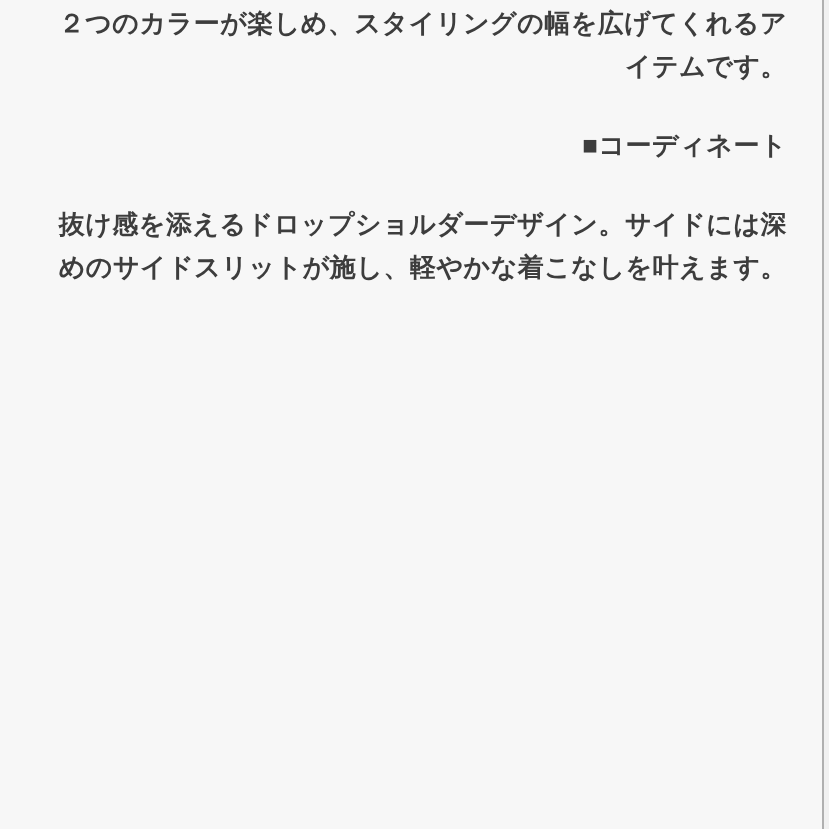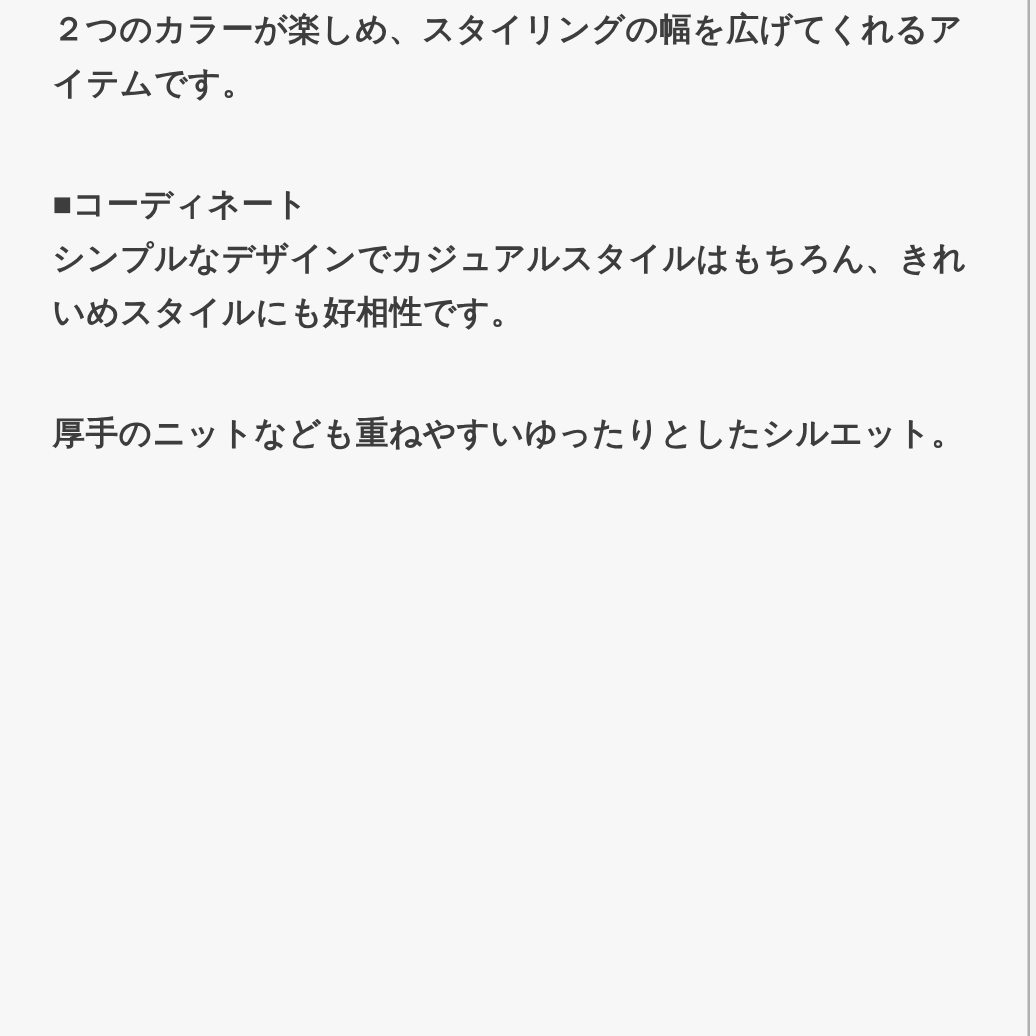--- a/index.html
+++ b/index.html
@@ -19,31 +19,31 @@
     top: 0;
     left: 0;
     width: 823px;
     box-sizing: border-box;
     padding: 2px 36px 0 42px;
     color: #3d3d3d;
     font-size: 26px;
     font-weight: 700;
     line-height: 43px;
     letter-spacing: 0.5px;
-    text-align: left;
+    text-align: right;
   }
   .content p, .content h2 {
     margin: 0;
     padding: 0;
     font-size: 26px;
     font-weight: 700;
     line-height: 43px;
   }
   .section {
-    margin-top: 54px;
+    margin-top: 36px;
   }
   .edge-line {
     position: absolute;
     top: 0;
     left: 822px;
     width: 2px;
     height: 829px;
     background: #b0b0b0;
   }
   .edge-strip {
@@ -58,28 +58,27 @@
 </head>
 <body>
 
 <div class="page">
   <div class="content">
 
     <p class="intro">２つのカラーが楽しめ、スタイリングの幅を広げてくれるアイテムです。</p>
 
     <div class="section">
       <h2>■コーディネート</h2>
-      <p>シンプルなデザインでカジュアルスタイルはもちろん、きれいめスタイルにも好相性です。</p>
     </div>
 
     <div class="section">
+      <p>抜け感を添えるドロップショルダーデザイン。サイドには深めのサイドスリットが施し、軽やかな着こなしを叶えます。</p>
     </div>
 
     <div class="section">
-      <p>厚手のニットなども重ねやすいゆったりとしたシルエット。</p>
     </div>
 
 
   </div>
 
   <div class="edge-line"></div>
   <div class="edge-strip"></div>
 </div>
 
 </body></html>

